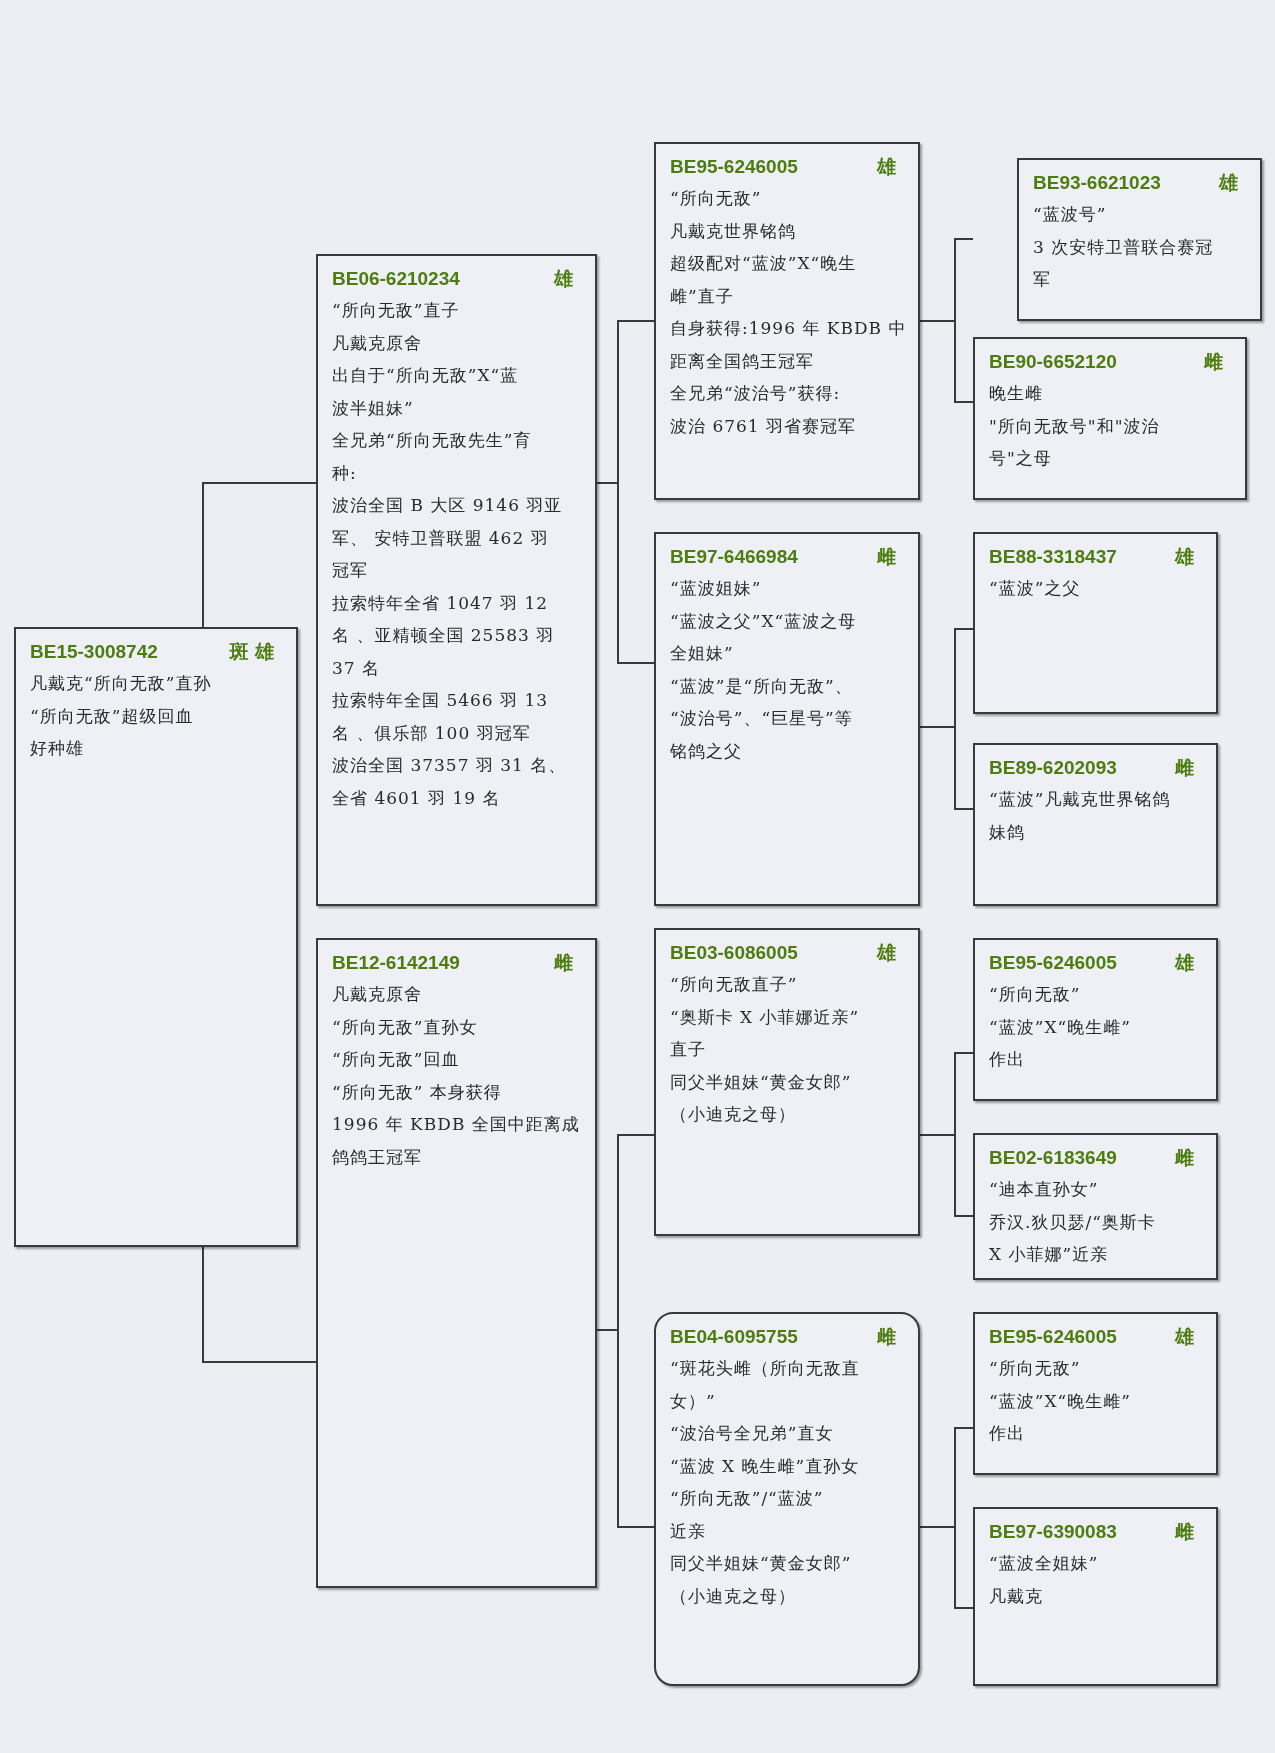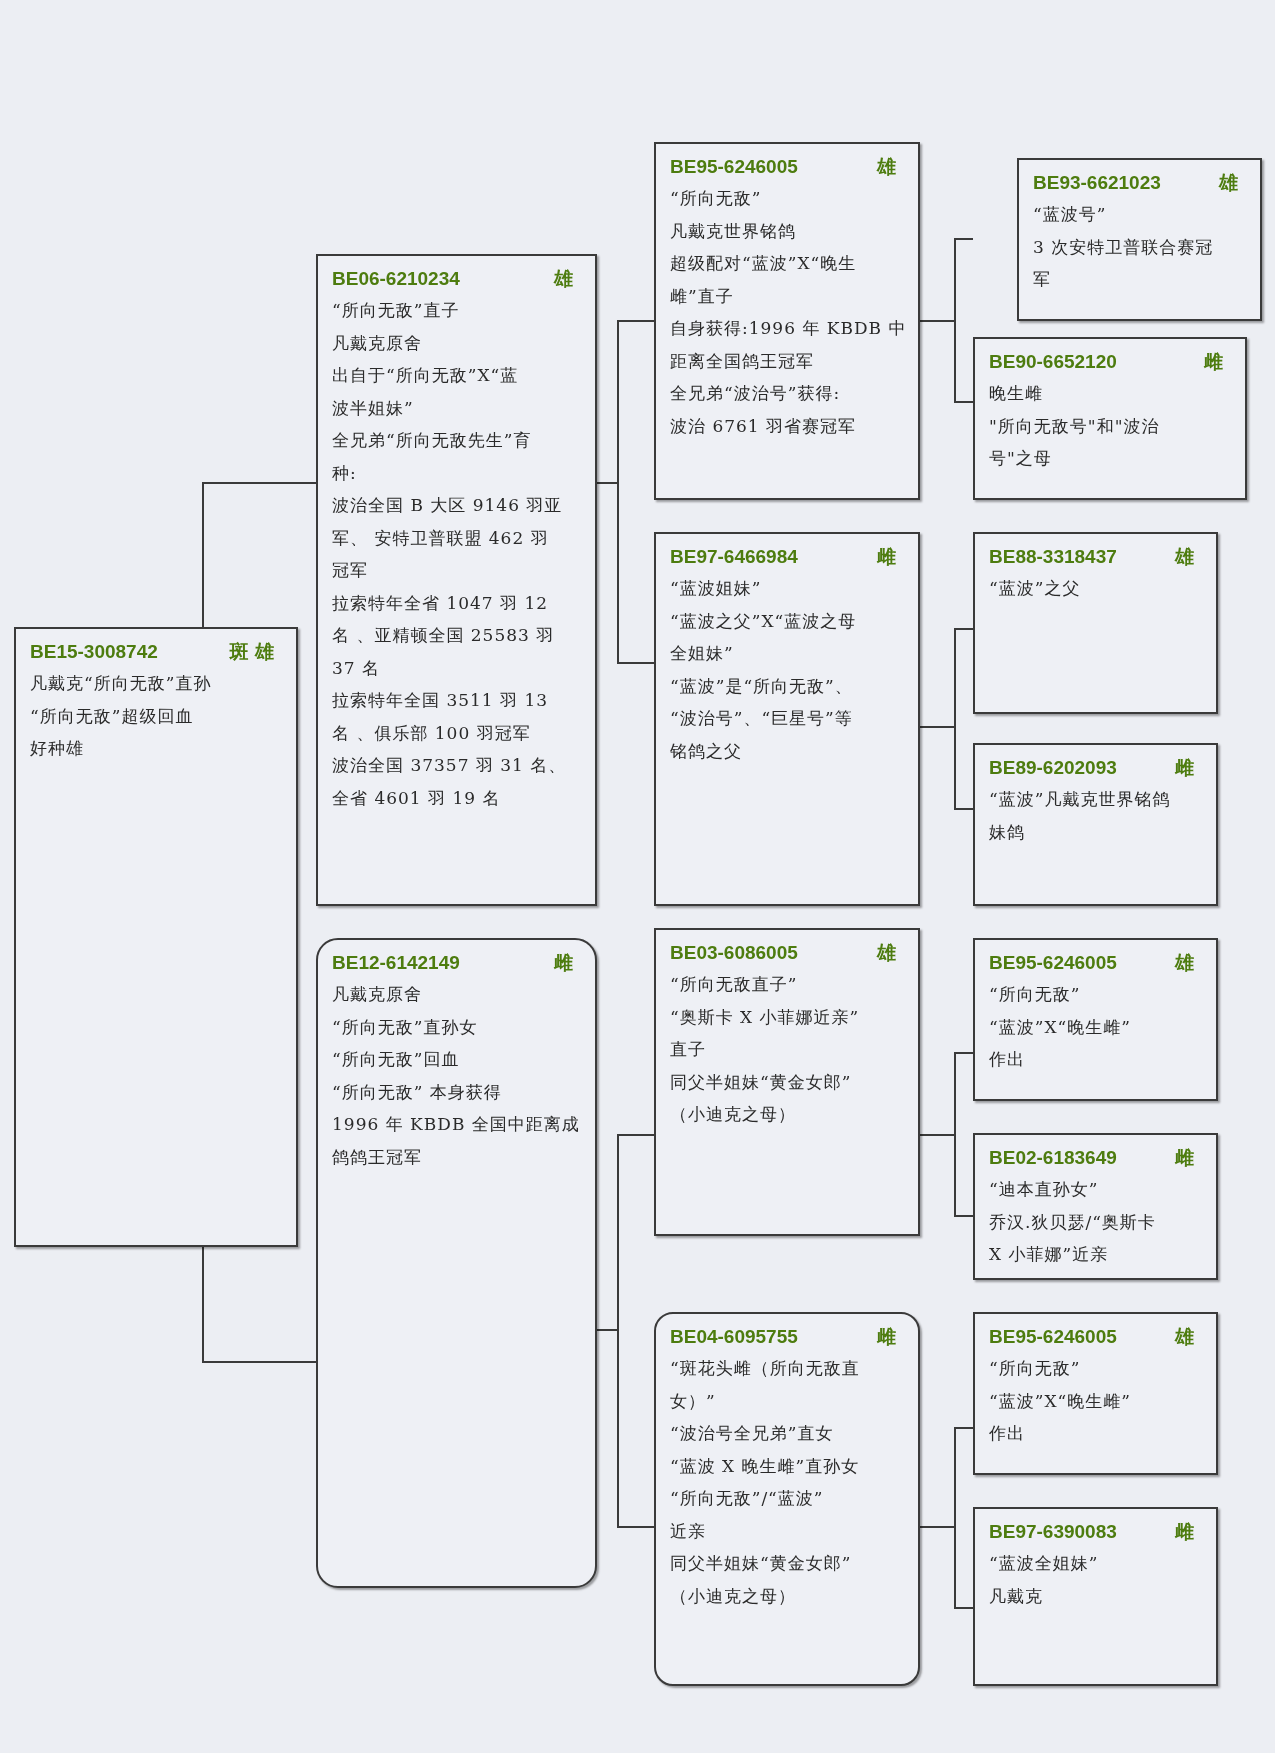--- a/index.html
+++ b/index.html
@@ -86,26 +86,26 @@
     <div class="line">出自于“所向无敌”X“蓝</div>
     <div class="line">波半姐妹”</div>
     <div class="line">全兄弟“所向无敌先生”育</div>
     <div class="line">种:</div>
     <div class="line">波治全国 B 大区 9146 羽亚</div>
     <div class="line">军、 安特卫普联盟 462 羽</div>
     <div class="line">冠军</div>
     <div class="line">拉索特年全省 1047 羽 12</div>
     <div class="line">名 、亚精顿全国 25583 羽</div>
     <div class="line">37 名</div>
-    <div class="line">拉索特年全国 3511 羽 13</div>
+    <div class="line">拉索特年全国 5466 羽 13</div>
     <div class="line">名 、俱乐部 100 羽冠军</div>
     <div class="line">波治全国 37357 羽 31 名、</div>
     <div class="line">全省 4601 羽 19 名</div>
   </div>
-<div class="box" style="left:316px;top:938px;width:281px;height:650px;border-radius:22px;">
+<div class="box" style="left:316px;top:938px;width:281px;height:650px;">
     <div class="hdr">
       <span>BE12-6142149</span>
       <span class="sex">雌</span>
     </div>
     <div class="line">凡戴克原舍</div>
     <div class="line"> “所向无敌”直孙女</div>
     <div class="line"> “所向无敌”回血</div>
     <div class="line"> “所向无敌”  本身获得</div>
     <div class="line">1996 年 KBDB 全国中距离成</div>
     <div class="line">鸽鸽王冠军</div>

